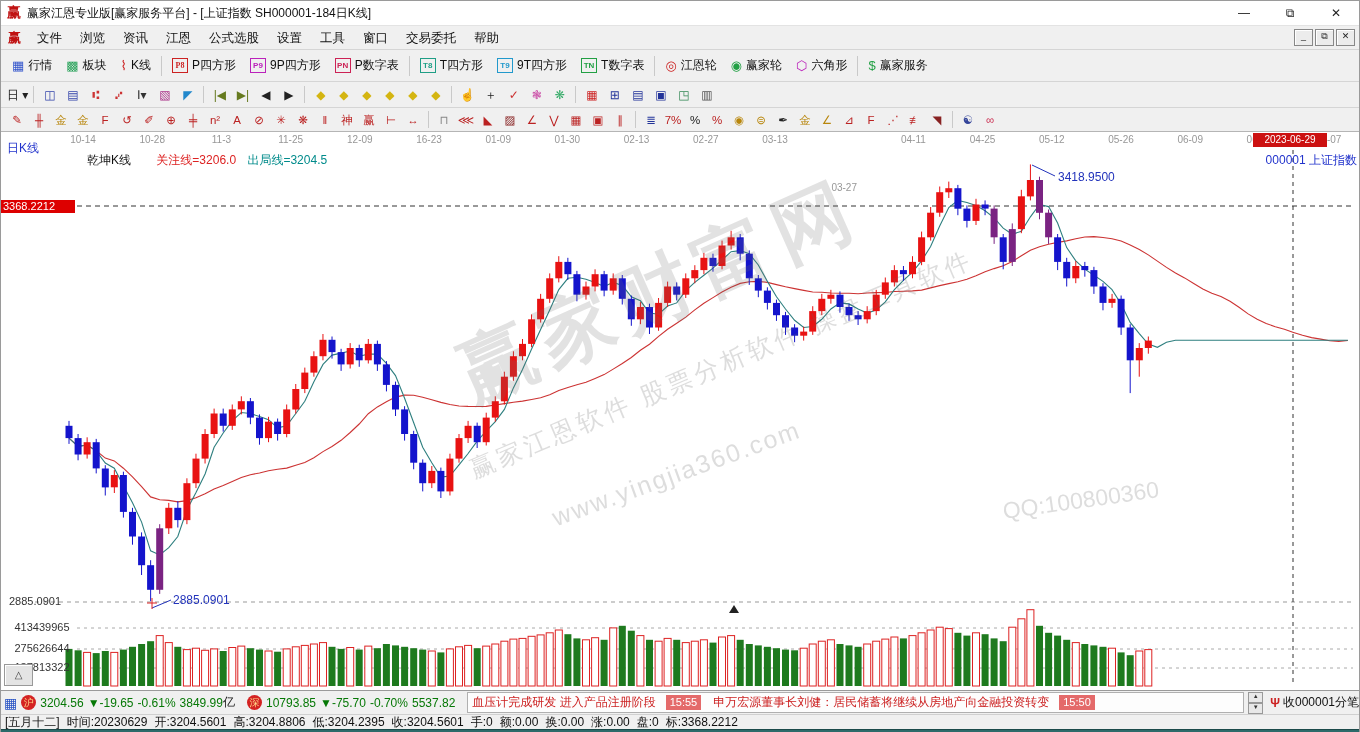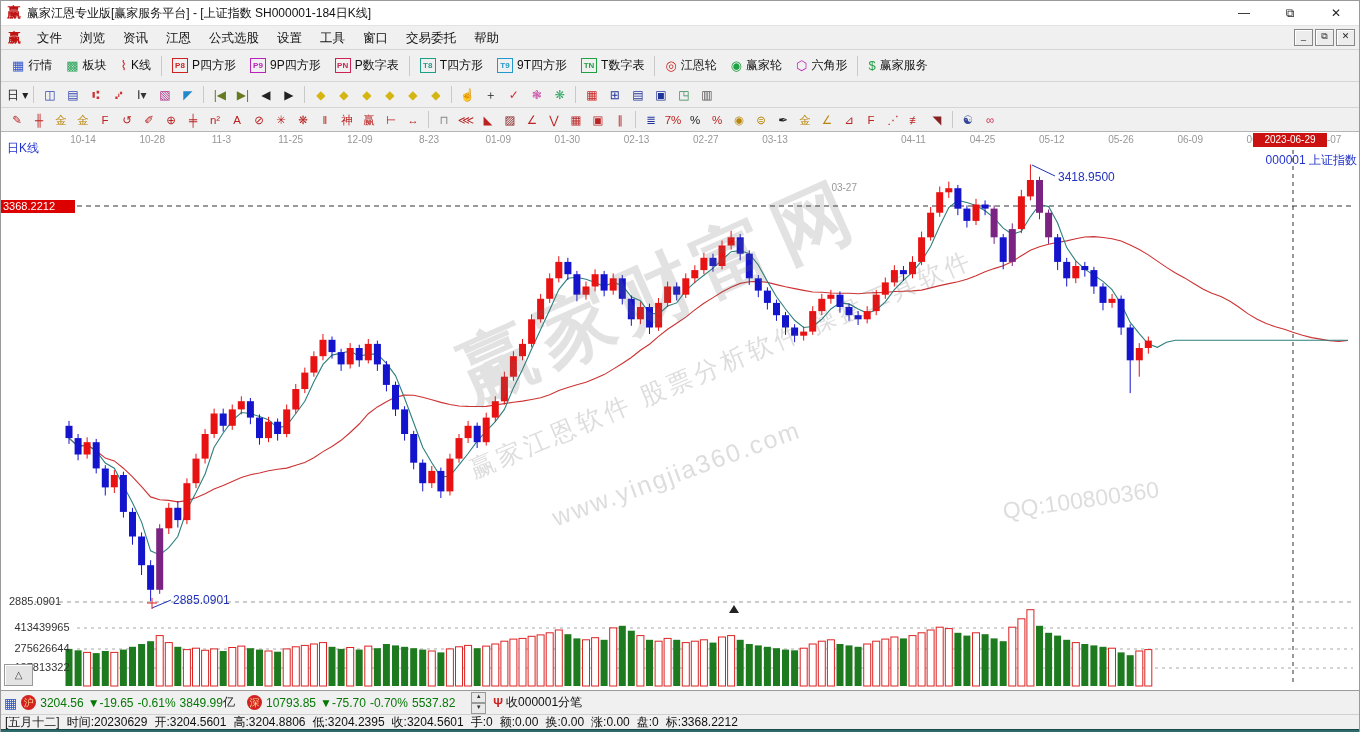--- a/index.html
+++ b/index.html
@@ -117,21 +117,21 @@
       <span class="tb1-item">
         <span class="tb1-glyph" style="color: rgb(34, 160, 85);">▩</span>
         <span>板块</span>
       </span>
       <span class="tb1-item">
         <span class="tb1-glyph" style="color: rgb(204, 34, 34);">⌇</span>
         <span>K线</span>
       </span>
       <span class="vsep"></span>
       <span class="tb1-item">
-        <span class="badge-ic" style="color: rgb(204, 34, 34);">P8</span>
+        <span class="badge-ic" style="color: rgb(204, 34, 34); font-family: Liberation Serif, serif;">P8</span>
         <span>P四方形</span>
       </span>
       <span class="tb1-item">
         <span class="badge-ic" style="color: rgb(187, 34, 187);">P9</span>
         <span>9P四方形</span>
       </span>
       <span class="tb1-item">
         <span class="badge-ic" style="color: rgb(204, 34, 85);">PN</span>
         <span>P数字表</span>
       </span>
@@ -630,37 +630,42 @@
         <polygon points="733,473 738,481 728,481" fill="#222222"></polygon>
       </svg>
 
     <span class="pane-tab">日K线</span>
     <div id="date-row">
         <span class="date-label" style="left: 82px;">10-14</span>
         <span class="date-label" style="left: 151.2px;">10-28</span>
         <span class="date-label" style="left: 220.4px;">11-3</span>
         <span class="date-label" style="left: 289.6px;">11-25</span>
         <span class="date-label" style="left: 358.8px;">12-09</span>
-        <span class="date-label" style="left: 428px;">8-23</span>
+        <span class="date-label" style="left: 428px;">16-23</span>
         <span class="date-label" style="left: 497.2px;">01-09</span>
         <span class="date-label" style="left: 566.4px;">01-30</span>
         <span class="date-label" style="left: 635.6px;">02-13</span>
         <span class="date-label" style="left: 704.8px;">02-27</span>
         <span class="date-label" style="left: 774px; text-align: center;">03-13</span>
         <span class="date-label" style="left: 843.2px; margin-top: 48px;">03-27</span>
         <span class="date-label" style="left: 912.4px;">04-11</span>
         <span class="date-label" style="left: 981.6px;">04-25</span>
         <span class="date-label" style="left: 1050.8px;">05-12</span>
         <span class="date-label" style="left: 1120px;">05-26</span>
         <span class="date-label" style="left: 1189.2px;">06-09</span>
         <span class="date-label" style="left: 1258.4px;">06-26</span>
         <span class="date-label" style="left: 1327.6px;">07-07</span>
       </div>
     <span class="date-hl">2023-06-29</span>
 
+    <div class="ind-header">
+      <span class="ind-title">乾坤K线</span>
+      <span class="ind-watch">关注线=3206.0</span>
+      <span class="ind-exit">出局线=3204.5</span>
+    </div>
 
     <span class="symbol-label">000001  上证指数</span>
     <span class="price-badge">3368.2212</span>
     <span class="hi-callout">3418.9500</span>
     <span class="lo-axis">2885.0901</span>
     <span class="lo-callout">2885.0901</span>
     <div id="vol-labels">
         <span class="vol-label" style="top: 489px;">413439965</span>
         <span class="vol-label" style="top: 510px;">275626644</span>
         <span class="vol-label" style="top: 529px;">137813322</span>
@@ -684,20 +689,26 @@
       <span class="grn" style="margin-right:0;">3849.99</span>
       <span class="blk">亿</span>
     </div>
     <div class="s1-group">
       <span class="mkt-badge">深</span>
       <span class="grn">10793.85</span>
       <span class="grn">▼-75.70</span>
       <span class="grn">-0.70%</span>
       <span class="grn">5537.82</span>
     </div>
+    <div class="newsbox" id="news-ticker">
+        <span class="news-text">血压计完成研发 进入产品注册阶段</span>
+        <span class="news-time">15:55</span>
+        <span class="news-text">申万宏源董事长刘健：居民储蓄将继续从房地产向金融投资转变</span>
+        <span class="news-time">15:50</span>
+      </div>
     <div class="spinner">
       <span class="spin-btn">▲</span>
       <span class="spin-btn">▼</span>
     </div>
     <span class="bcast">Ψ</span>
     <span class="feed-label">收000001分笔</span>
   </div>
 
   <div class="ohlcbar" id="ohlc-bar">
       <span>[五月十二]</span>

